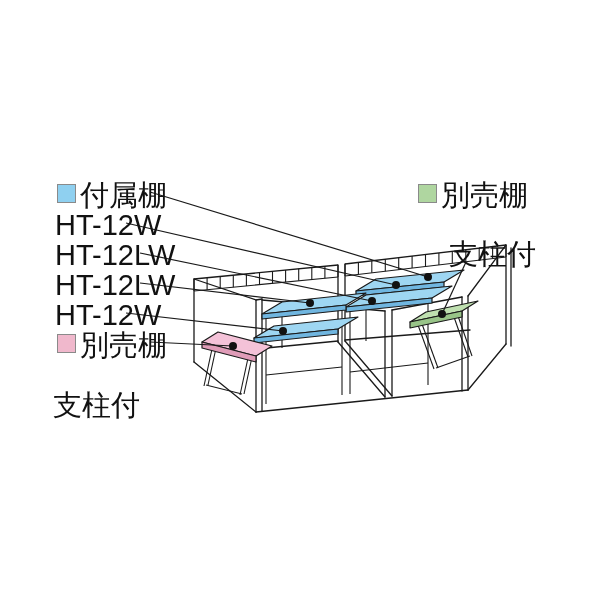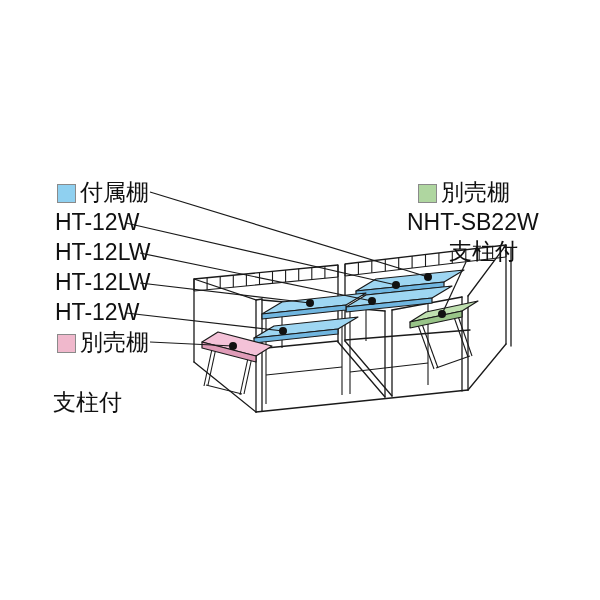--- a/index.html
+++ b/index.html
@@ -1,18 +1,18 @@
 <!DOCTYPE html>
 <html><head>
 <meta charset="utf-8">
 <style>
   html,body{margin:0;padding:0;background:#fff;}
   .canvas{position:relative;width:600px;height:600px;background:#ffffff;overflow:hidden;
           font-family:"Liberation Sans","DejaVu Sans",sans-serif;}
-  .jl{position:absolute;font-size:23px;line-height:1.1;color:#111;white-space:nowrap;
+  .jl{position:absolute;font-size:29px;line-height:1.1;color:#111;white-space:nowrap;
       font-family:"Liberation Sans","DejaVu Sans",sans-serif;}
   .swatch{position:absolute;width:19px;height:19px;border:1px solid #8a8a8a;box-sizing:border-box;}
   svg{position:absolute;left:0;top:0;}
 </style>
 </head>
 <body>
 
 <div class="canvas">
 
   <svg width="600" height="600" viewBox="0 0 600 600">
@@ -148,20 +148,19 @@
 
   <div class="swatch" style="left: 57px; top: 184px; background-color: rgb(143, 208, 240);"></div>
   <div class="jl" style="left:80px;top:180px">付属棚</div>
   <div class="jl" style="left:55px;top:210px">HT-12W</div>
   <div class="jl" style="left:55px;top:240px">HT-12LW</div>
   <div class="jl" style="left:55px;top:270px">HT-12LW</div>
   <div class="jl" style="left:55px;top:300px">HT-12W</div>
 
   <div class="swatch" style="left: 418px; top: 184px; background-color: rgb(175, 214, 160);"></div>
   <div class="jl" style="left:441px;top:180px">別売棚</div>
-  <div class="jl" style="left:407px;top:210px">NHT-SB22W</div>
   <div class="jl" style="left:449px;top:239px">支柱付</div>
 
   <div class="swatch" style="left: 57px; top: 334px; background-color: rgb(240, 184, 204);"></div>
   <div class="jl" style="left:80px;top:330px">別売棚</div>
   <div class="jl" style="left:53px;top:390px">支柱付</div>
 
 </div>
 
 </body></html>

